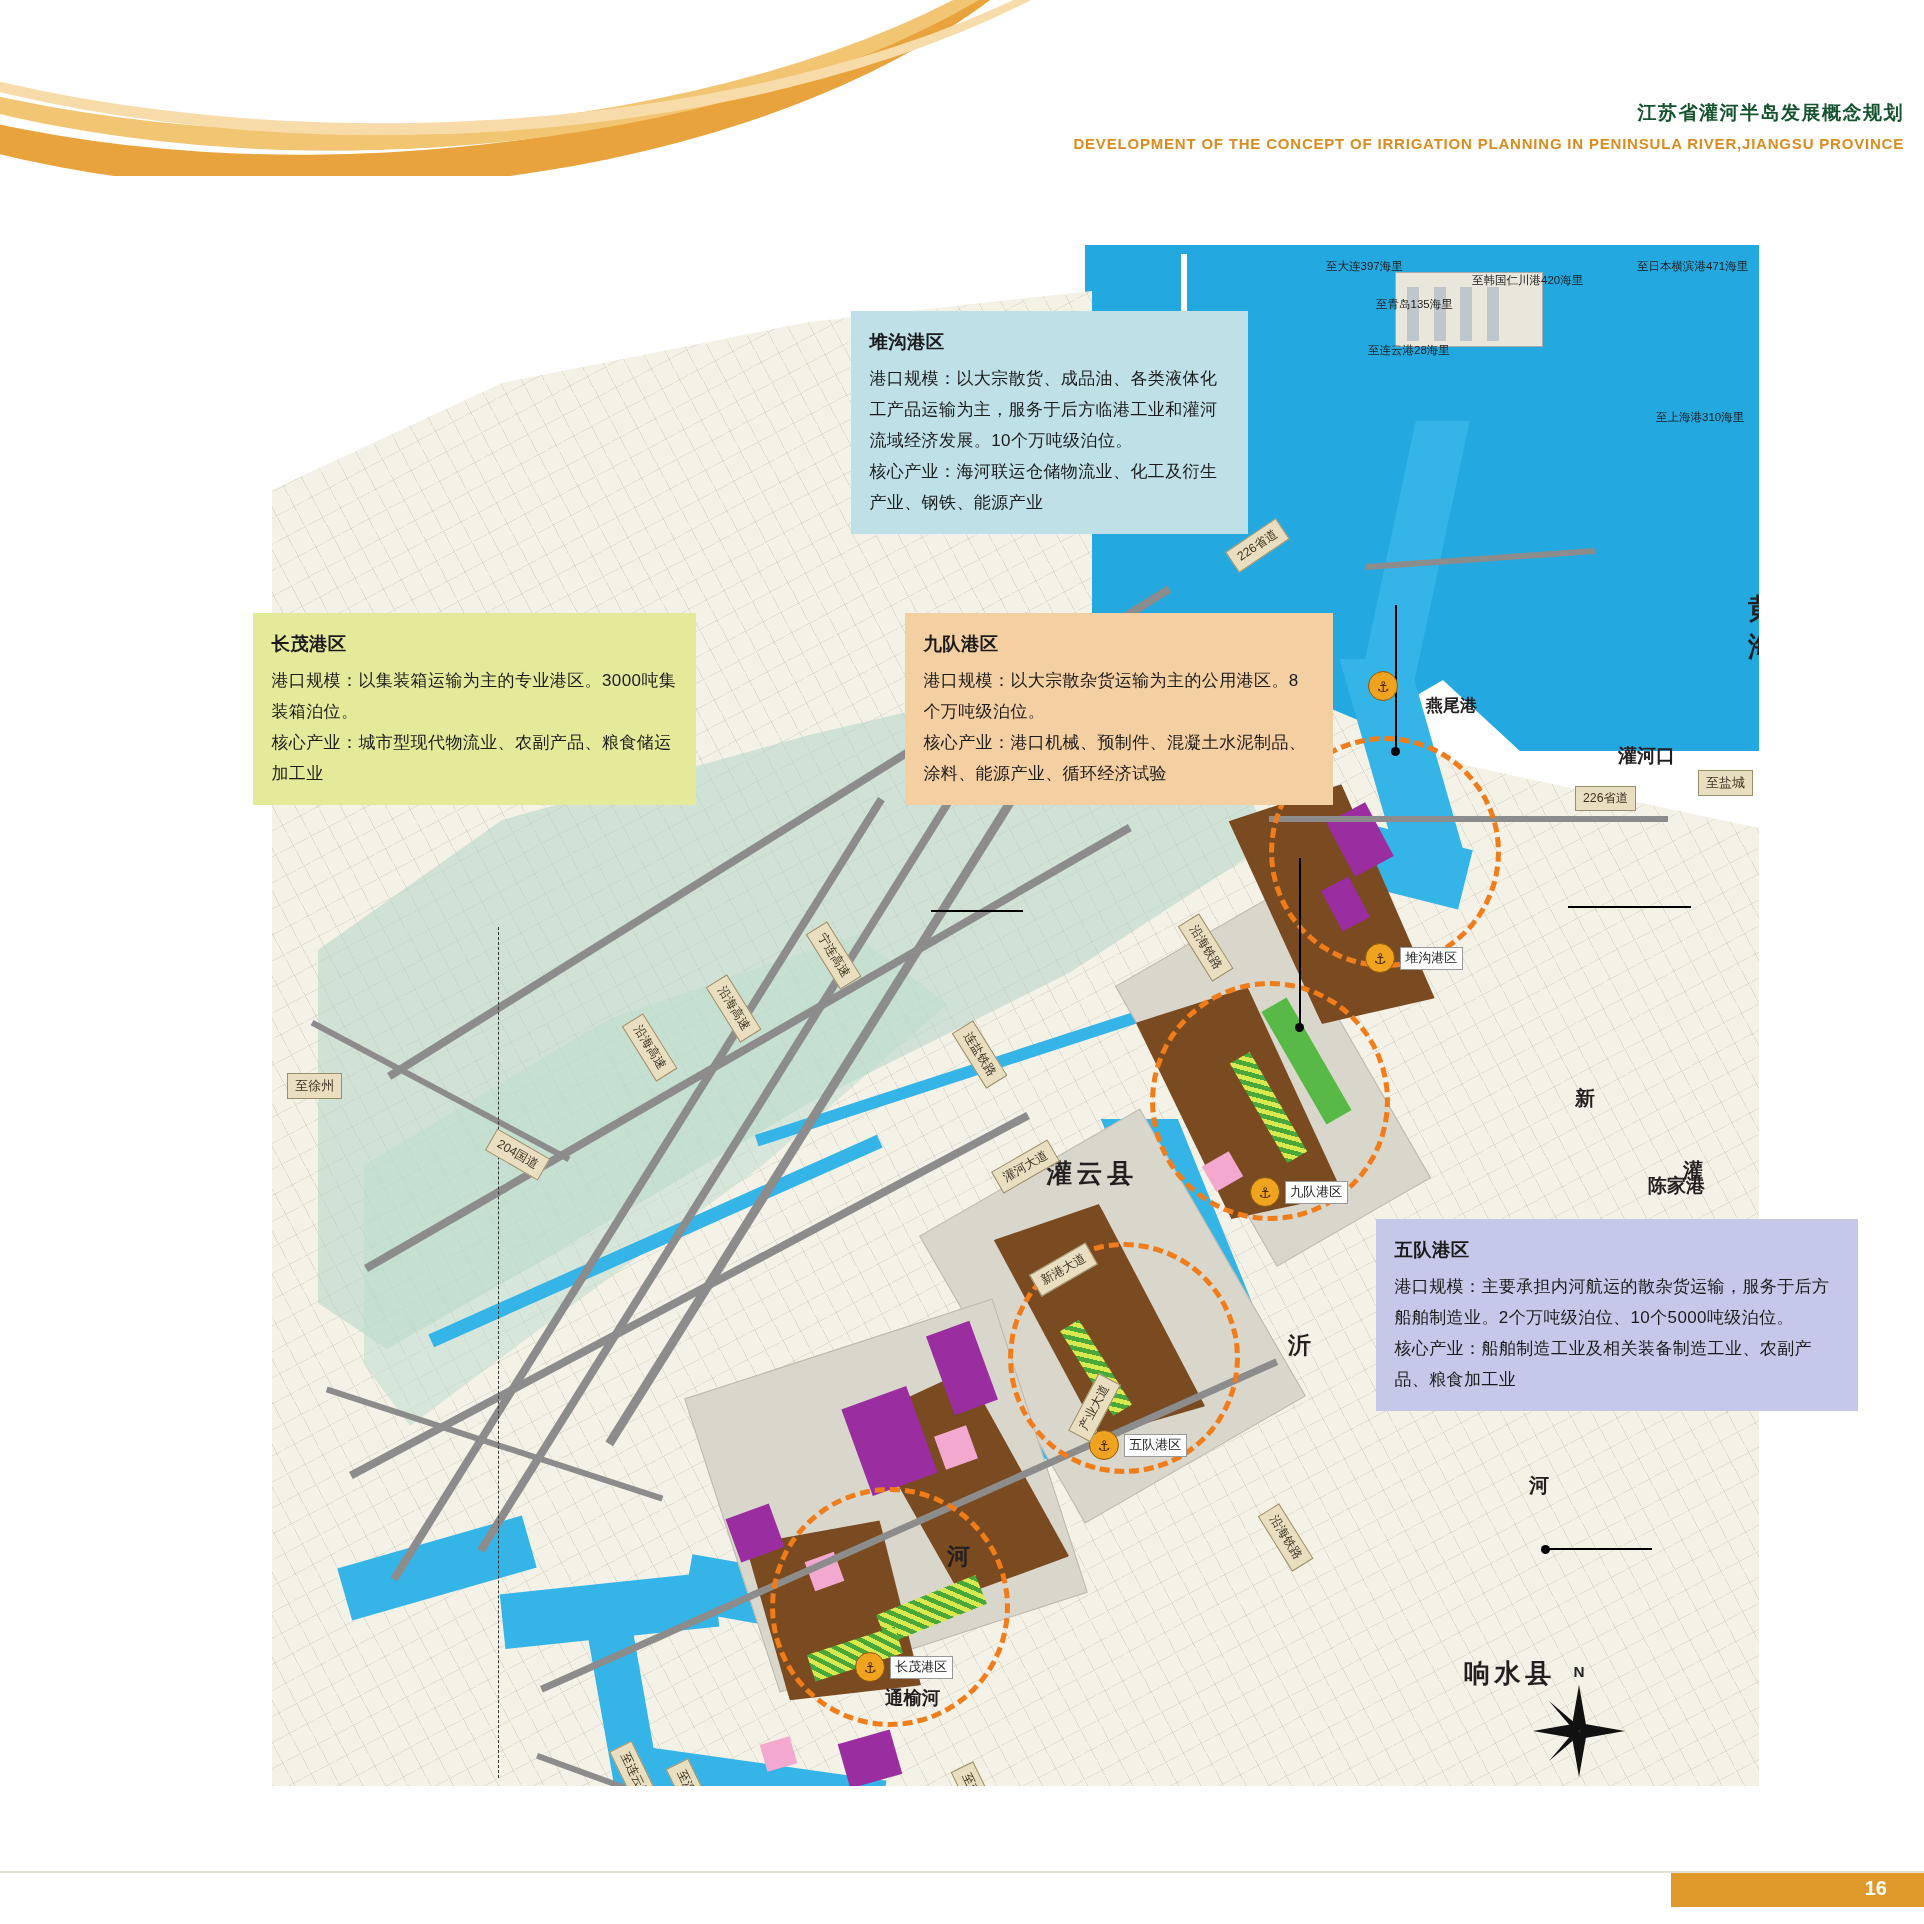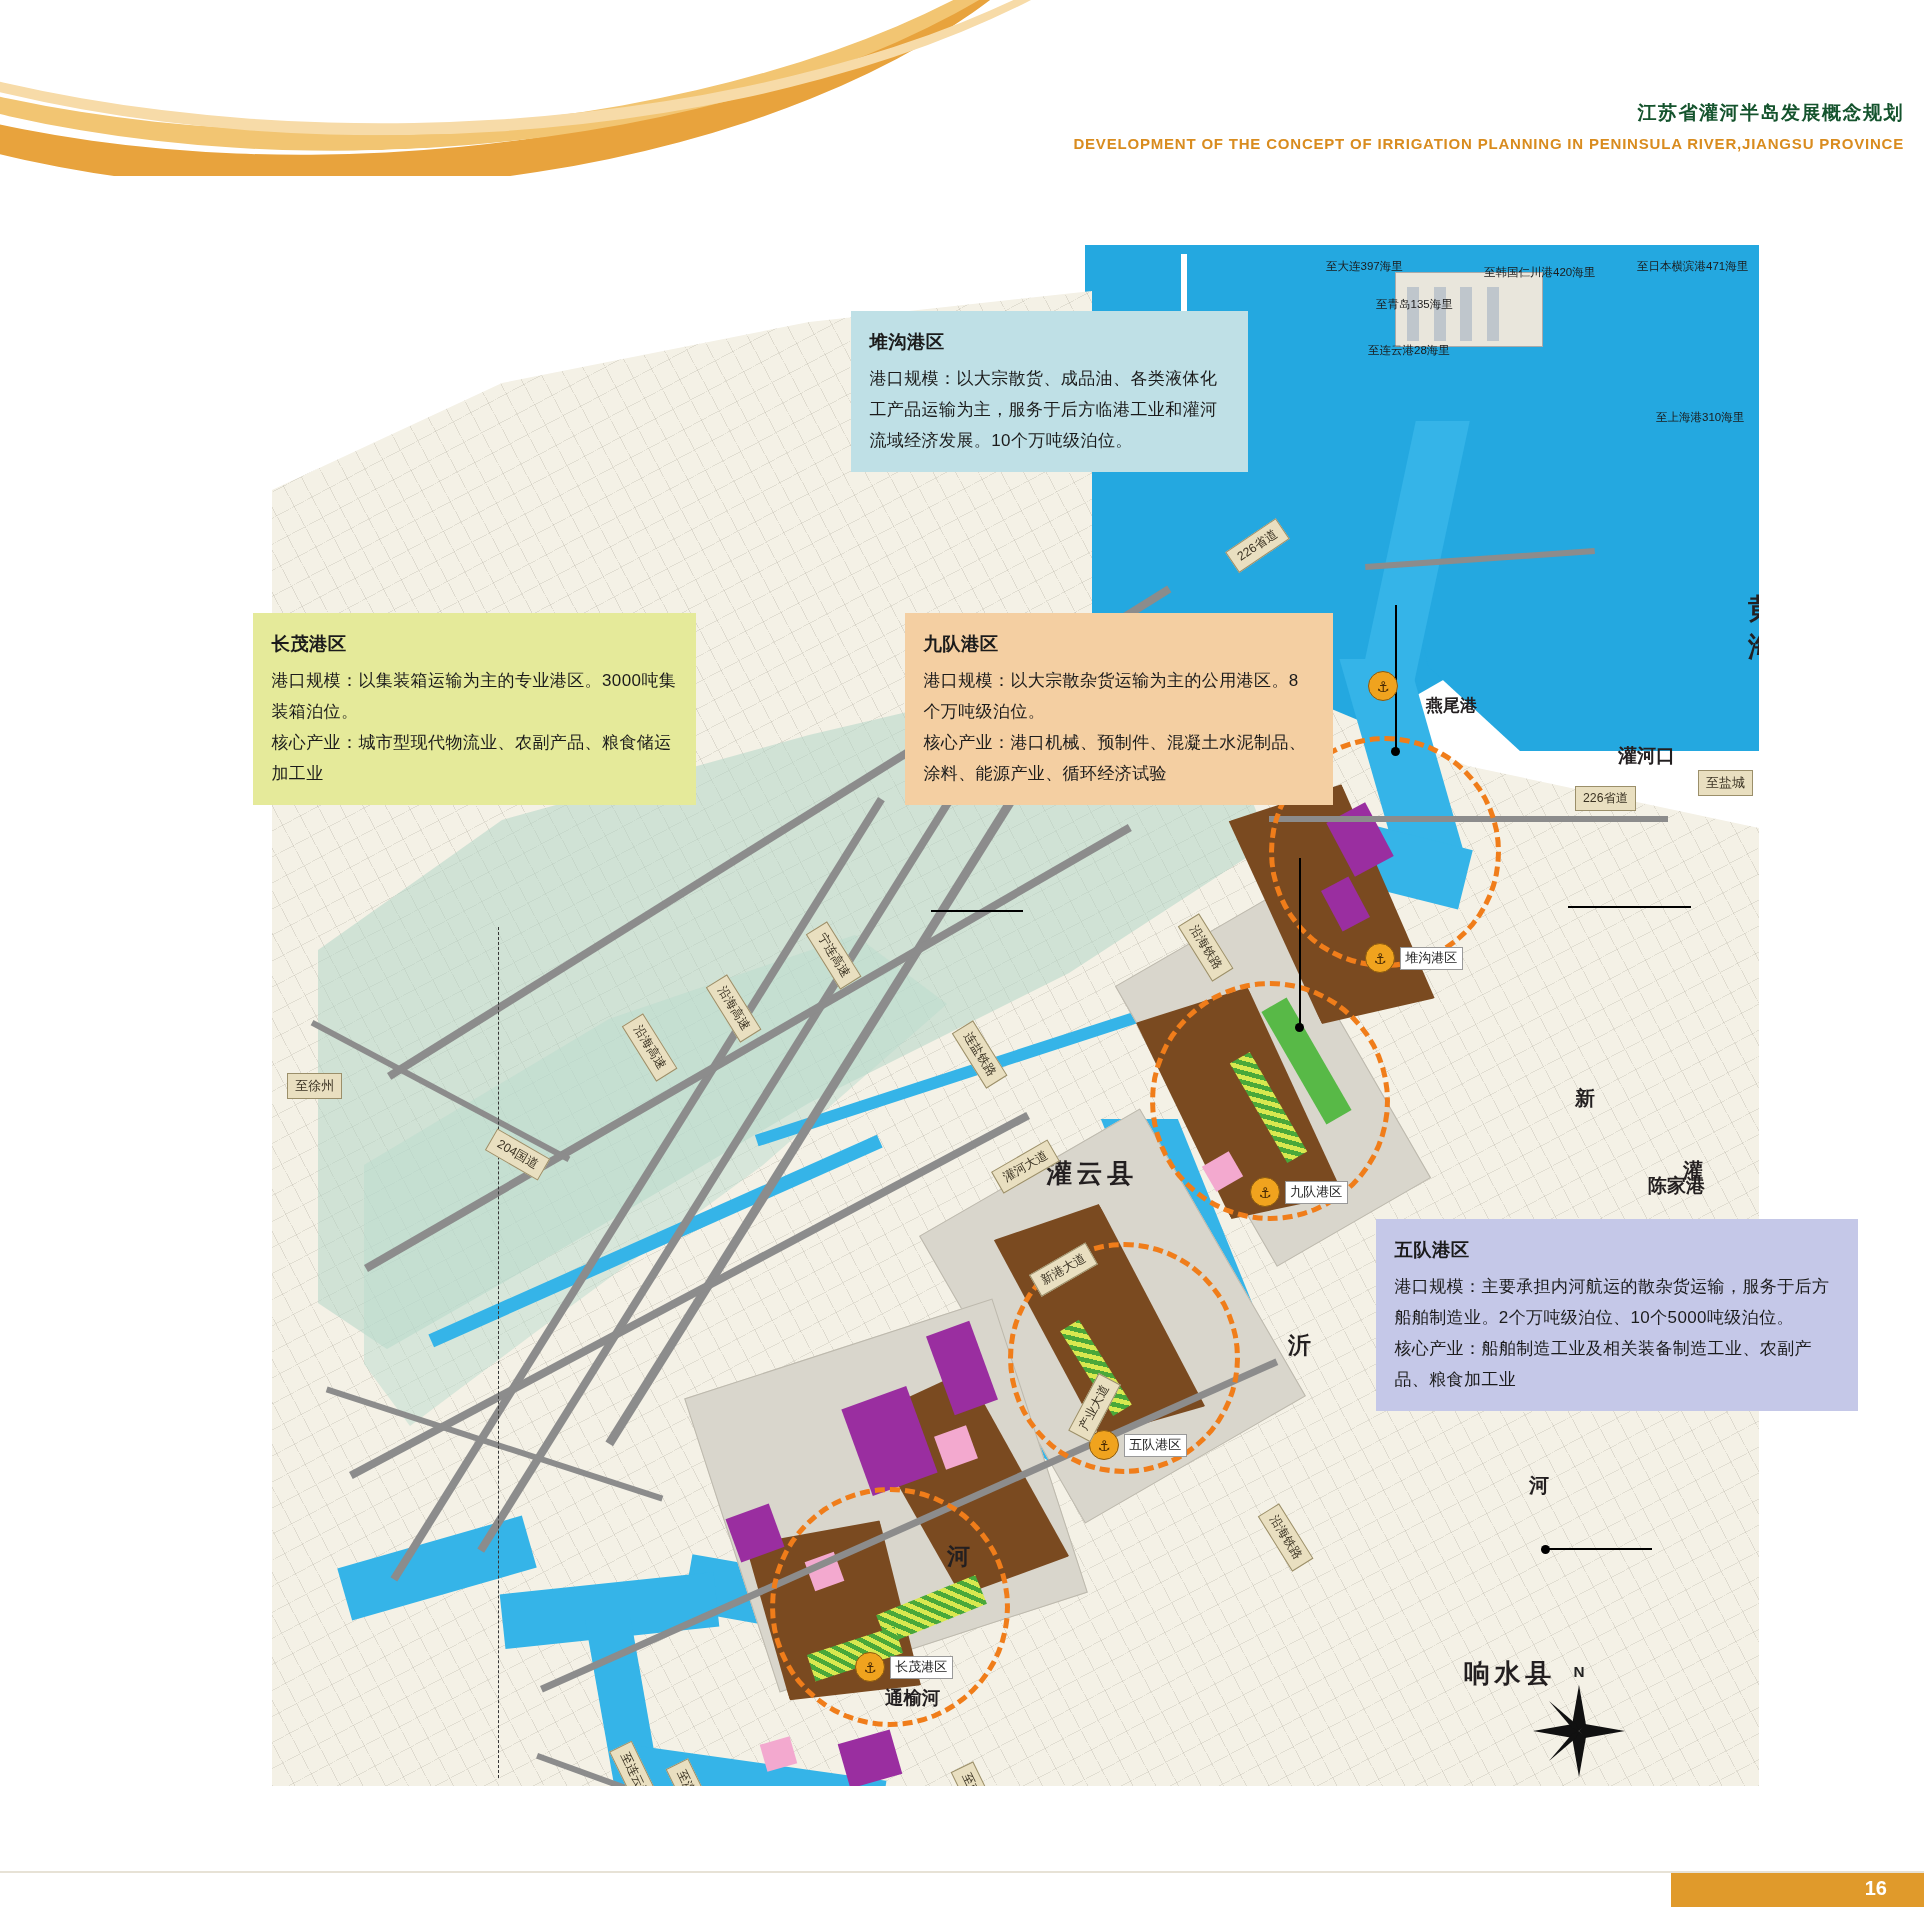--- a/index.html
+++ b/index.html
@@ -250,21 +250,21 @@
     <div class="mlabel lbl-guanyun">灌云县</div>
 
     <div class="mlabel lbl-xin">新</div>
     <div class="mlabel lbl-guan">灌</div>
     <div class="mlabel lbl-yi">沂</div>
     <div class="mlabel lbl-he1">河</div>
     <div class="mlabel lbl-he2">河</div>
     <div class="mlabel lbl-tong">通榆河</div>
 
     <div class="seadist" style="left:1054px;top:14px;">至大连397海里</div>
-    <div class="seadist" style="left:1200px;top:20px;margin-left:12px;">至韩国仁川港420海里</div>
+    <div class="seadist" style="left:1200px;top:28px;">至韩国仁川港420海里</div>
     <div class="seadist" style="left:1365px;top:14px;">至日本横滨港471海里</div>
     <div class="seadist" style="left:1104px;top:52px;">至青岛135海里</div>
     <div class="seadist" style="left:1096px;top:98px;">至连云港28海里</div>
     <div class="seadist" style="left:1384px;top:165px;">至上海港310海里</div>
 
     <div class="shield" style="left:955px;top:288px;transform:rotate(-34deg);">226省道</div>
     <div class="shield" style="left:1303px;top:541px;">226省道</div>
     <div class="shield" style="left:1426px;top:525px;font-size:13px;">至盐城</div>
     <div class="shield" style="left:901px;top:690px;transform:rotate(58deg);">沿海铁路</div>
     <div class="shield" style="left:675px;top:797px;transform:rotate(58deg);">连盐铁路</div>
@@ -294,20 +294,21 @@
         <polygon points="20,80 47,57 50,50 43,53" fill="#111"></polygon>
         <polygon points="80,80 57,57 50,50 53,53" fill="#111"></polygon>
       </svg>
     </div>
 
   </div>
 
   <div class="box b-dui">
     <span class="t">堆沟港区</span>
     <p>港口规模：以大宗散货、成品油、各类液体化工产品运输为主，服务于后方临港工业和灌河流域经济发展。10个万吨级泊位。</p>
+    <p>核心产业：海河联运仓储物流业、化工及衍生产业、钢铁、能源产业</p>
   </div>
 
   <div class="box b-cm">
     <span class="t">长茂港区</span>
     <p>港口规模：以集装箱运输为主的专业港区。3000吨集装箱泊位。</p>
     <p>核心产业：城市型现代物流业、农副产品、粮食储运加工业</p>
   </div>
 
   <div class="box b-jd">
     <span class="t">九队港区</span>

